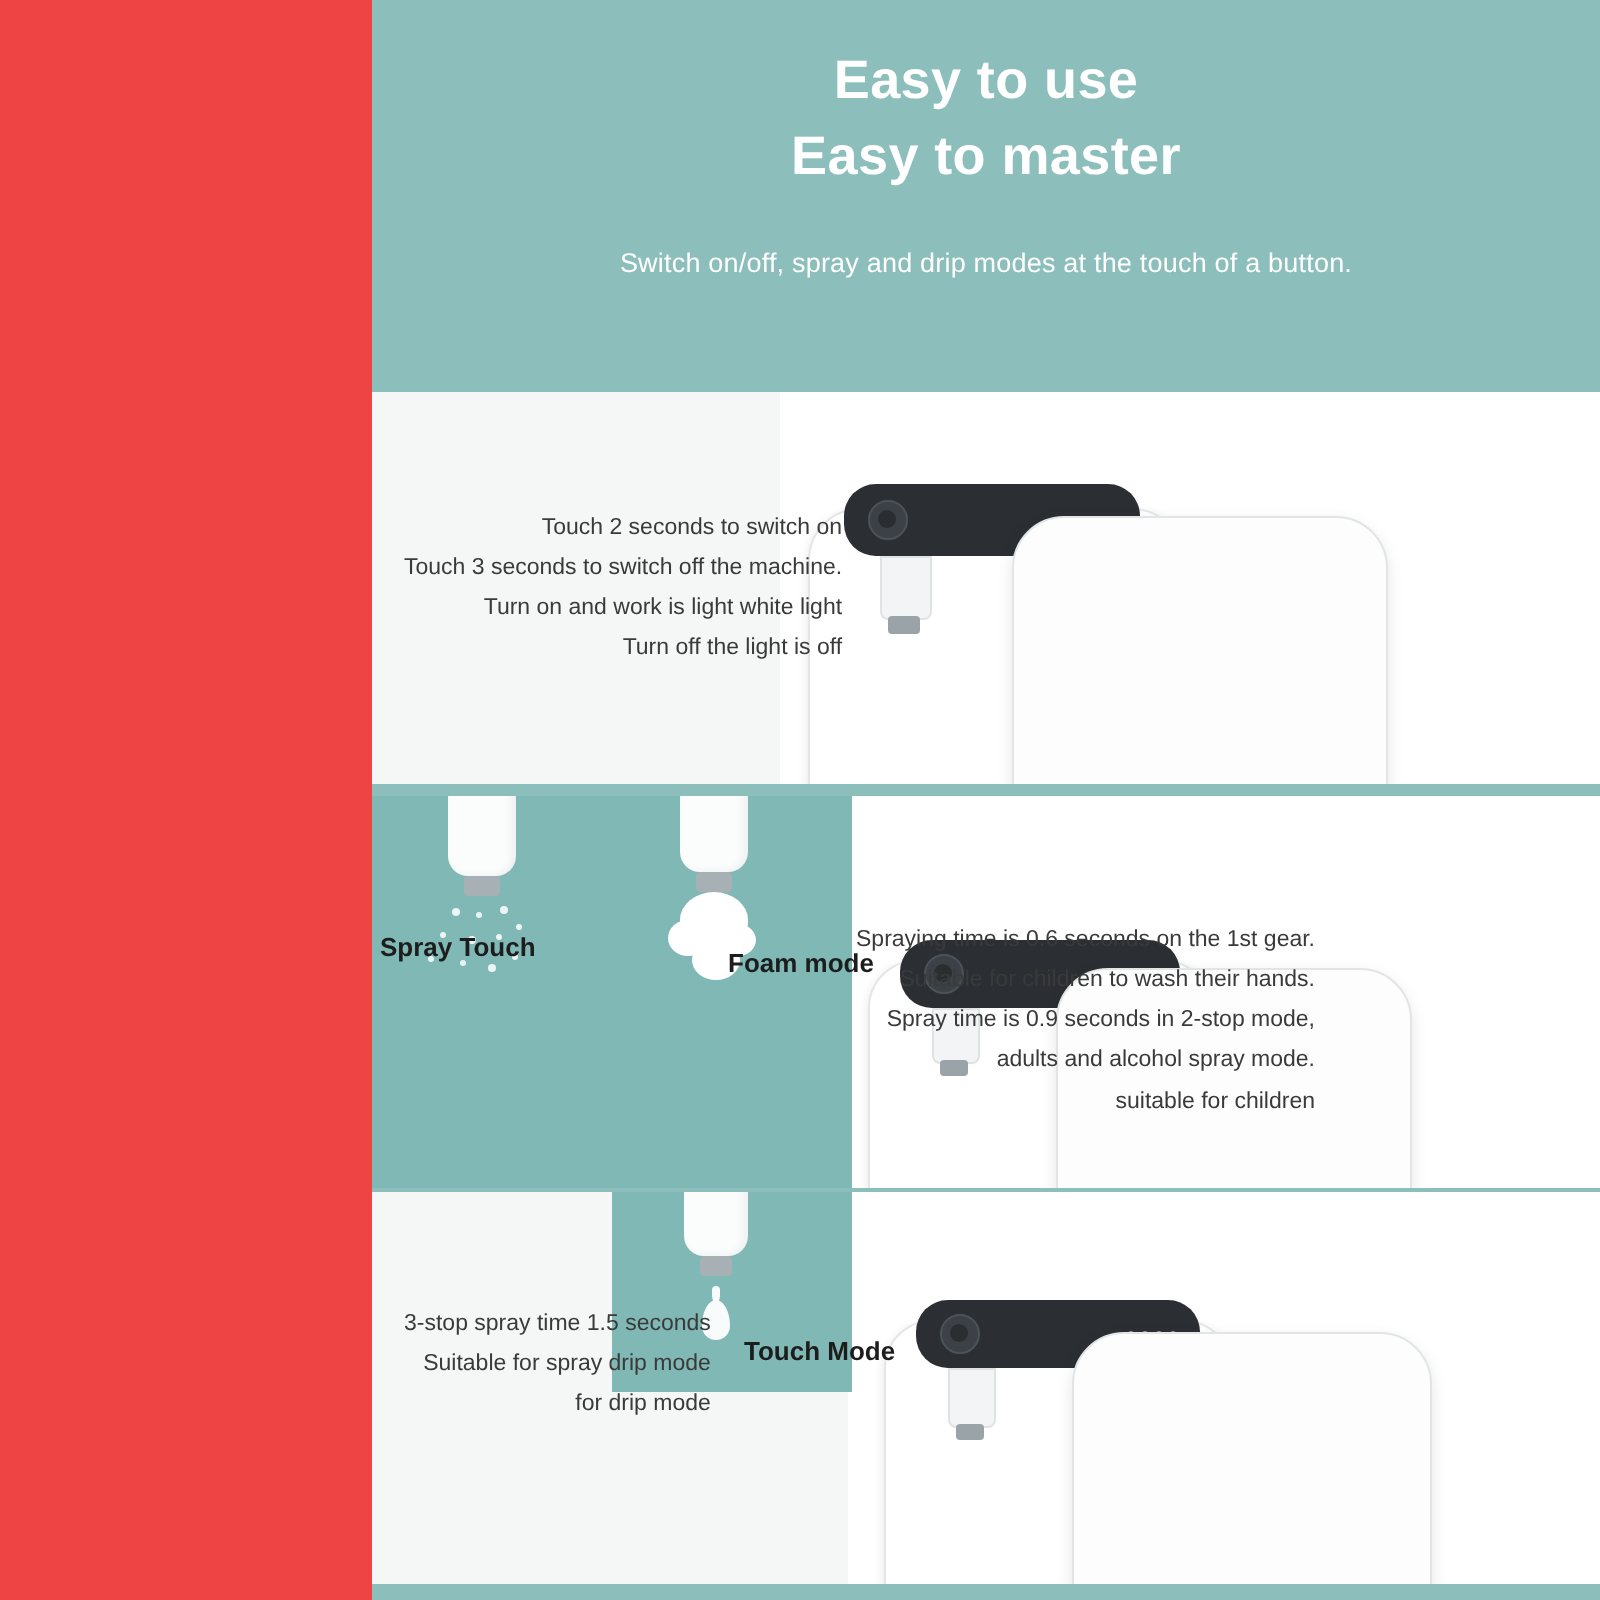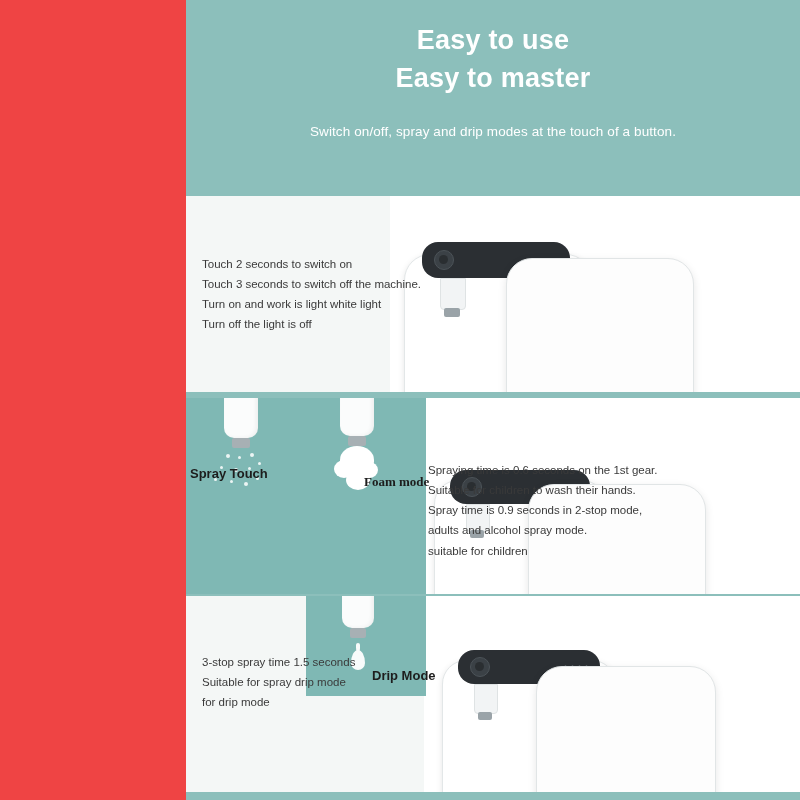--- a/index.html
+++ b/index.html
@@ -67,20 +67,21 @@
   .card1 { left: 186px; top: 196px;  width: 614px; height: 196px; }
   .card2 { left: 186px; top: 398px;  width: 614px; height: 196px; }
   .card3 { left: 186px; top: 596px;  width: 614px; height: 196px; }
 
   .card .text-col {
     position: absolute;
     color: #3a3a3a;
     font-size: 11.5px;
     line-height: 1.75;
     white-space: nowrap;
+    text-align: right;
   }
   .card .text-col div { white-space: nowrap; }
 
   
   .prod-area {
     position: absolute;
     background: #ffffff;
   }
   .prod-area.a1 { left: 204px; top: 0; width: 410px; height: 196px; }
   .prod-area.a2 { left: 238px; top: 0; width: 376px; height: 196px; }
@@ -305,21 +306,21 @@
     <div class="thumb" style="left:120px; top:0; width:120px; height:196px;">
       <div class="t-nozzle-body" style="left:34px; top:-6px; width:34px; height:44px;"></div>
       <div class="t-nozzle-tip" style="left:42px; top:38px; width:18px; height:10px;"></div>
       <div class="foam-blob" style="left:34px; top:48px; width:34px; height:28px;"></div>
       <div class="foam-blob b2" style="left:28px; top:62px; width:20px; height:18px;"></div>
       <div class="foam-blob b2" style="left:54px; top:64px; width:18px; height:16px;"></div>
       <div class="foam-blob b2" style="left:40px; top:72px; width:24px; height:20px;"></div>
     </div>
 
     <div class="mode-label" style="left:4px; top:68px;">Spray Touch</div>
-    <div class="mode-label" style="left:178px; top:76px;font-family:Liberation Serif, serif;">Foam mode</div>
+    <div class="mode-label" style="left:178px; top:76px;">Foam mode</div>
 
     <div class="text-col" style="left:242px; top:62px;">
       <div>Spraying time is 0.6 seconds on the 1st gear.</div>
       <div>Suitable for children to wash their hands.</div>
       <div>Spray time is 0.9 seconds in 2-stop mode,</div>
       <div>adults and alcohol spray mode.</div>
       <div>suitable for children</div>
     </div>
   </div>
 
@@ -342,21 +343,21 @@
         <div class="nozzle-tip" style="left:54px; top:116px; width:14px; height:8px;"></div>
       </div>
     </div>
 
     <div class="thumb" style="left:120px; top:0; width:120px; height:100px;">
       <div class="t-nozzle-body" style="left:36px; top:-8px; width:32px; height:40px;"></div>
       <div class="t-nozzle-tip" style="left:44px; top:32px; width:16px; height:10px;"></div>
       <div class="drop" style="left:45px; top:54px;"></div>
     </div>
 
-    <div class="mode-label" style="left:186px; top:72px;">Drip Mode</div>
+    <div class="mode-label" style="left:186px; top:72px;">Touch Mode</div>
 
     <div class="text-col" style="left:16px; top:56px;">
       <div>3-stop spray time 1.5 seconds</div>
       <div>Suitable for spray drip mode</div>
       <div>for drip mode</div>
     </div>
   </div>
 
 </div>
 

